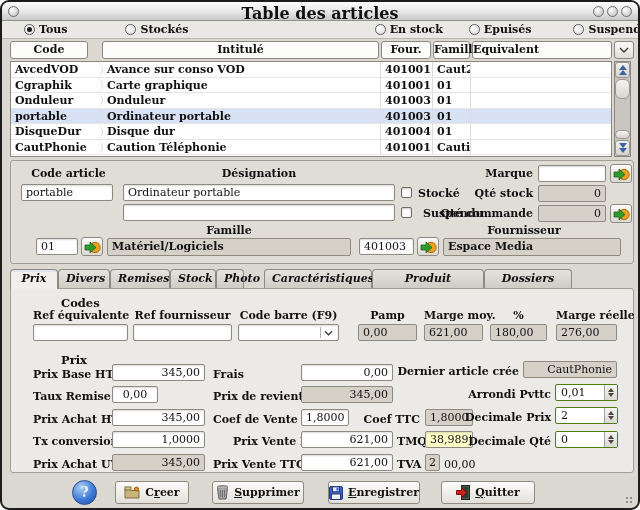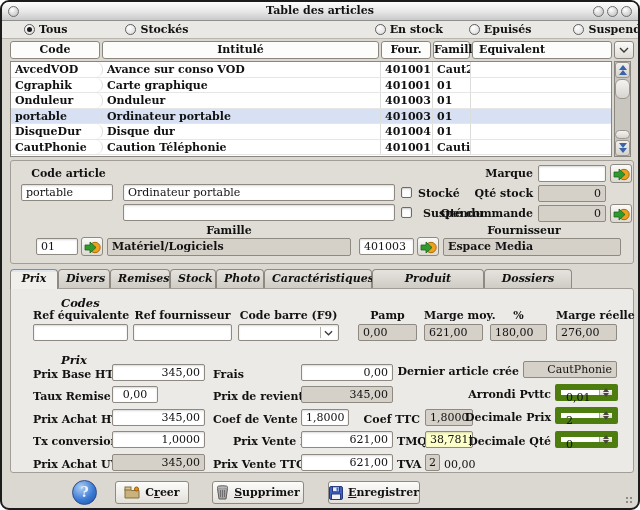--- a/index.html
+++ b/index.html
@@ -7,21 +7,21 @@
   body { font-family:"DejaVu Serif", serif; font-size:11px; color:#111; position:relative; }
 
   .window { position:absolute; inset:0; background:#dbd8d2; border:2px solid #1c1c1c;
             border-radius:9px; overflow:hidden; }
 
   
   .titlebar { position:absolute; left:0; top:0; right:0; height:19px;
               background:linear-gradient(#fdfdfd,#e6e6e6 55%,#c9c9c9);
               border-bottom:1px solid #8f8f8f; }
   .title { position:absolute; left:0; right:0; top:2px; text-align:center;
-           font-weight:bold; font-size:11px; }
+           font-weight:bold; font-size:16px; }
   .tc { position:absolute; top:4px; width:11px; height:11px; border-radius:50%;
         border:1px solid #6e6e6e; background:radial-gradient(circle at 35% 30%, #fff, #b9b9b9); }
 
   
   .filterbar { position:absolute; left:0; top:19px; right:0; height:18px;
                background:#eae8e4; border-bottom:1px solid #b9b6b0;
                display:flex; }
   .fopt { display:flex; align-items:center; gap:4px; font-weight:bold; white-space:nowrap; }
   .radio { width:11px; height:11px; border-radius:50%; border:1px solid #5e5e5e;
            background:radial-gradient(circle at 35% 30%, #ffffff, #d8d8d8); position:relative; }
@@ -72,26 +72,26 @@
   .lookup { position:absolute; width:22px; height:19px; border:1px solid #8f8a81; border-radius:3px;
             background:linear-gradient(#fafaf9,#ddd9d2); display:flex; align-items:center; justify-content:center; }
 
   
   .tab { position:absolute; top:267px; height:19px; border:1px solid #8f8a81; border-bottom:none;
          border-radius:4px 4px 0 0; background:linear-gradient(#e6e3de,#cfccc5);
          font-weight:bold; font-style:italic; text-align:center; line-height:18px; padding:0 7px; }
   .tab.active { background:linear-gradient(#dfe5ee 0 2px,#f1efec 2px); height:20px; z-index:3; }
   .panel { position:absolute; left:8px; top:286px; width:624px; height:185px;
            border:1px solid #a29e97; border-radius:0 3px 3px 3px; background:#eceae6; }
-  .sechead { position:absolute; font-weight:bold; font-style:italic; font-size:11.5px; }
+  .sechead { position:absolute; font-weight:bold; font-size:11.5px; }
 
   .combo-chev { position:absolute; right:2px; top:2px; bottom:2px; width:16px;
                 border-left:1px solid #b5b1a9; display:flex; align-items:center; justify-content:center; }
 
-  .spinner { position:absolute; width:63px; height:17px; background:#fff; border:6px solid #4d7c0f;
+  .spinner { position:absolute; width:63px; height:17px; background:#fff; border:1px solid #4d7c0f;
              border-radius:2px; display:flex; }
   .spinner .val { flex:1; line-height:15px; padding-left:5px; }
   .spinner .ctl { width:13px; border-left:1px solid #a8a49c; background:linear-gradient(#f5f4f2,#dcd9d3);
                   display:flex; flex-direction:column; align-items:center; justify-content:center; gap:1px; }
   .sp-u { width:0;height:0;border-left:3px solid transparent;border-right:3px solid transparent;border-bottom:4px solid #4a463f; }
   .sp-d { width:0;height:0;border-left:3px solid transparent;border-right:3px solid transparent;border-top:4px solid #4a463f; }
 
   .cursorbar { display:inline-block; width:1px; height:11px; background:#000; vertical-align:middle; margin-left:1px; }
 
   
@@ -139,25 +139,25 @@
       <span class="radio"></span>
       <span>Epuisés</span>
       </span>
     <span class="fopt" style="margin-left:42px;">
       <span class="radio"></span>
       <span>Suspendus</span>
       </span>
 
   </div>
 
-  <div class="hcell" style="left:8px;width:90px;">Code</div>
+  <div class="hcell" style="left:8px;width:78px;">Code</div>
   <div class="hcell" style="left:100px;width:277px;">Intitulé</div>
   <div class="hcell" style="left:379px;width:50px;">Four.</div>
   <div class="hcell" style="left:431px;width:37px;">Famille</div>
-  <div class="hcell" style="left:470px;width:140px;text-align:left;padding-left:6px;">Equivalent</div>
+  <div class="hcell" style="left:470px;width:140px;text-align:left;">Equivalent</div>
   <div class="chevbox">
     <svg width="10" height="6" viewBox="0 0 10 6">
         <path d="M1 1 L5 5 L9 1" stroke="#3c3a36" stroke-width="1.4" fill="none"></path>
       </svg>
   </div>
 
   <div class="tbody">
     <div class="trow">
       <div class="c1">AvcedVOD</div>
         <div class="c2">Avance sur conso VOD</div>
@@ -211,20 +211,21 @@
     <div style="flex:1;"></div>
     <div class="cap"></div>
     <div class="sbtn">
       <span class="tri-d"></span>
       <span class="tri-d"></span>
     </div>
   </div>
 
   <div class="groupbox">
     <div class="lbl" style="left:10px;top:6px;width:95px;text-align:center;">Code article</div>
+    <div class="lbl" style="left:112px;top:6px;width:272px;text-align:center;">Désignation</div>
     <div class="lbl" style="left:447px;top:6px;width:75px;text-align:right;">Marque</div>
     <div class="field" style="left:527px;top:4px;width:68px;"></div>
     <div class="lookup" style="left:599px;top:3px;">
       <svg width="17" height="14" viewBox="0 0 17 14">
         <circle cx="11" cy="7.5" r="5.2" fill="#f0a01e" stroke="#a86f0a"></circle>
         <path d="M1 5 h5 v-3 l6 5.5 -6 5.5 v-3 h-5 z" fill="#2f9b2f" stroke="#1c661c" stroke-width="0.8"></path>
       </svg>
     </div>
 
     <div class="field" style="left:10px;top:23px;width:92px;">portable</div>
@@ -264,21 +265,21 @@
         <path d="M1 5 h5 v-3 l6 5.5 -6 5.5 v-3 h-5 z" fill="#2f9b2f" stroke="#1c661c" stroke-width="0.8"></path>
       </svg>
     </div>
     <div class="field dis bold" style="left:432px;top:77px;width:178px;height:18px;">Espace Media</div>
   </div>
 
   <div class="tab active" style="left:8px;width:48px;">Prix</div>
   <div class="tab" style="left:56px;width:52px;">Divers</div>
   <div class="tab" style="left:108px;width:60px;">Remises</div>
   <div class="tab" style="left:168px;width:46px;">Stock</div>
-  <div class="tab" style="left:214px;width:48px;">Photo</div>
+  <div class="tab" style="left:214px;width:28px;">Photo</div>
   <div class="tab" style="left:262px;width:108px;">Caractéristiques</div>
   <div class="tab" style="left:370px;width:112px;">Produit composé</div>
   <div class="tab" style="left:482px;width:88px;">Dossiers liés</div>
 
   <div class="panel">
     <div class="sechead" style="left:50px;top:7px;">Codes</div>
 
     <div class="lbl" style="left:22px;top:20px;width:95px;text-align:center;">Ref équivalente</div>
     <div class="lbl" style="left:122px;top:20px;width:99px;text-align:center;">Ref fournisseur</div>
     <div class="lbl" style="left:227px;top:20px;width:101px;text-align:center;">Code barre (F9)</div>
@@ -320,21 +321,21 @@
     <div class="field dis num" style="left:290px;top:97px;width:92px;">345,00</div>
 
     <div class="lbl" style="left:202px;top:124px;">Coef de Vente</div>
     <div class="field ctr" style="left:290px;top:120px;width:48px;">1,8000</div>
     <div class="lbl" style="left:343px;top:124px;width:66px;text-align:right;">Coef TTC</div>
     <div class="field dis num" style="left:414px;top:120px;width:48px;">1,8000</div>
 
     <div class="lbl" style="left:202px;top:146px;margin-left:20px;">Prix Vente HT</div>
     <div class="field num" style="left:290px;top:142px;width:92px;">621,00</div>
     <div class="lbl" style="left:386px;top:146px;">TMQ</div>
-    <div class="field num" style="left:414px;top:142px;width:48px;background:#fdffc9;"><span>38,781</span><span class="cursorbar"></span></div>
+    <div class="field num" style="left:414px;top:142px;width:48px;background:#fdffc9;"><span>38,989</span><span class="cursorbar"></span></div>
 
     <div class="lbl" style="left:202px;top:169px;">Prix Vente TTC</div>
     <div class="field num" style="left:290px;top:165px;width:92px;">621,00</div>
     <div class="lbl" style="left:386px;top:169px;">TVA</div>
     <div class="field dis ctr" style="left:414px;top:165px;width:15px;padding:0;">2</div>
     <div class="lbl" style="left:433px;top:169px;font-weight:normal;">00,00</div>
 
     <div class="lbl" style="left:370px;top:76px;width:138px;text-align:right;">Dernier article crée</div>
     <div class="field dis num" style="left:512px;top:72px;width:94px;">CautPhonie</div>
 
@@ -387,20 +388,28 @@
   <div class="fbtn" style="left:326px;width:92px;">
     <svg width="14" height="14" viewBox="0 0 14 14">
       <rect x="0.5" y="0.5" width="13" height="13" rx="1.5" fill="#3f62c4" stroke="#22397e"></rect>
       <rect x="3.5" y="0.8" width="7" height="5" fill="#e8ecf5" stroke="#22397e"></rect>
       <rect x="7.5" y="1.6" width="2" height="3.2" fill="#3f62c4"></rect>
       <rect x="2.5" y="8" width="9" height="5.5" fill="#f2f2f2" stroke="#22397e"></rect>
     </svg>
     <span><span></span><span class="mn">E</span><span>nregistrer</span></span>
   </div>
 
+  <div class="fbtn" style="left:439px;width:94px;">
+    <svg width="14" height="15" viewBox="0 0 14 15">
+      <rect x="5.5" y="0.5" width="8" height="14" fill="#4e5a4a" stroke="#222"></rect>
+      <rect x="7" y="2" width="5" height="11" fill="#313b2e"></rect>
+      <path d="M0.5 5.5 h5 v-3 l5 5 -5 5 v-3 h-5 z" fill="#cf1f1f" stroke="#7e0f0f"></path>
+    </svg>
+    <span><span></span><span class="mn">Q</span><span>uitter</span></span>
+  </div>
 
   <div class="grip">
     <i style="right:0;bottom:0;"></i>
       <i style="right:4px;bottom:4px;"></i>
       <i style="right:0;bottom:4px;"></i>
       <i style="right:4px;bottom:0;"></i>
   </div>
 </div>
 
 </body></html>

